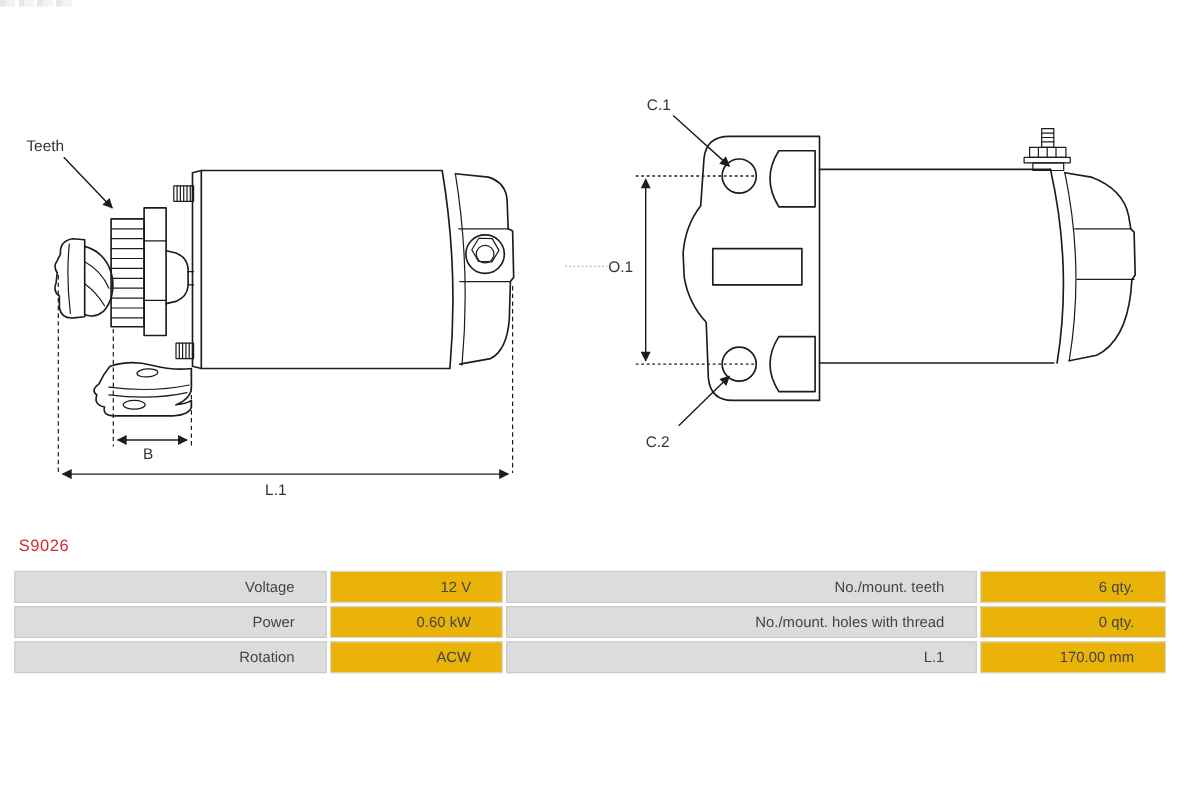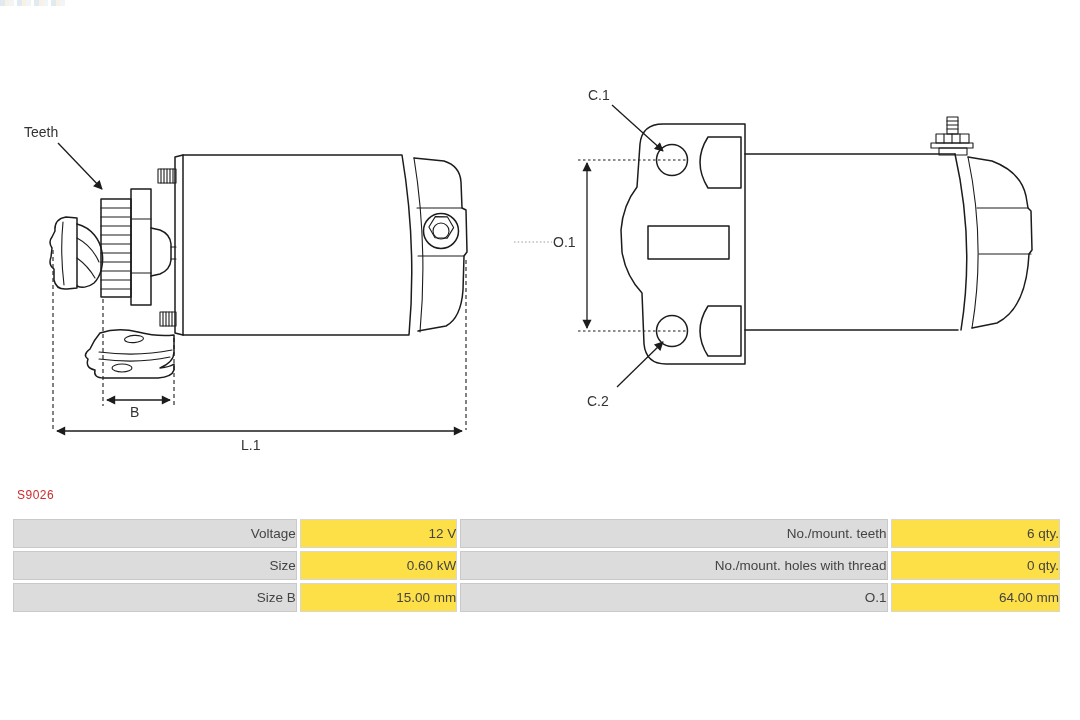--- a/index.html
+++ b/index.html
@@ -14,31 +14,31 @@
   }
   svg.drawing{position:absolute;left:0;top:0;}
   .ln{fill:none;stroke:#1c1c1c;stroke-width:1.5;stroke-linejoin:round;stroke-linecap:round;}
   .thin{fill:none;stroke:#1c1c1c;stroke-width:1.1;stroke-linejoin:round;stroke-linecap:round;}
   .dash{fill:none;stroke:#1c1c1c;stroke-width:1.1;stroke-dasharray:4 3;}
   .dot{fill:none;stroke:#1c1c1c;stroke-width:1.2;stroke-dasharray:2.5 2.5;}
   .leaderdot{fill:none;stroke:#9a9a9a;stroke-width:1;stroke-dasharray:1.5 2.2;}
   .dim{fill:none;stroke:#1c1c1c;stroke-width:1.3;}
   .lbl{font-family:"Liberation Sans",sans-serif;font-size:14px;fill:#333;}
   .part-number{
-    position:absolute;left:17px;top:488px;font-size:12px;letter-spacing:.5px;
+    position:absolute;left:17px;top:488px;font-size:15px;letter-spacing:.5px;
     color:var(--accent,#cc2b2f);
   }
   table.specs{
     position:absolute;left:10px;top:516px;width:1053px;
     border-collapse:separate;border-spacing:3px;table-layout:fixed;
     font-size:13.5px;color:#444;
   }
-  table.specs td{height:27px;padding:0 0 0 6px;text-align:right;white-space:nowrap;overflow:hidden;}
+  table.specs td{height:27px;padding:0 28px 0 6px;text-align:right;white-space:nowrap;overflow:hidden;}
   td.glabel{background:var(--cell-gray,#dcdcdc);border:1px solid #c9c9c9;}
-  td.wvalue{background:#fde047;border:1px solid #d6d6d6;}
+  td.wvalue{background:#eab308;border:1px solid #d6d6d6;}
   col.c1{width:283px;} col.c2{width:157px;} col.c3{width:426px;} col.c4{width:169px;}
 </style>
 </head>
 <body>
 
 <div class="artifact"></div>
 
 <svg class="drawing" width="1080" height="470" viewBox="0 0 1080 470">
   <defs>
     <marker id="arr" viewBox="0 0 10 10" refX="9" refY="5" markerWidth="9" markerHeight="7" orient="auto-start-reverse">
@@ -178,25 +178,25 @@
       <col class="c4">
     </colgroup>
   <tbody>
     <tr>
       <td class="glabel">Voltage</td>
       <td class="wvalue">12 V</td>
       <td class="glabel">No./mount. teeth</td>
       <td class="wvalue">6 qty.</td>
     </tr>
     <tr>
-      <td class="glabel">Size</td>
+      <td class="glabel">Power</td>
       <td class="wvalue">0.60 kW</td>
       <td class="glabel">No./mount. holes with thread</td>
       <td class="wvalue">0 qty.</td>
     </tr>
     <tr>
-      <td class="glabel">Size B</td>
-      <td class="wvalue">15.00 mm</td>
-      <td class="glabel">O.1</td>
-      <td class="wvalue">64.00 mm</td>
+      <td class="glabel">Rotation</td>
+      <td class="wvalue">ACW</td>
+      <td class="glabel">L.1</td>
+      <td class="wvalue">170.00 mm</td>
     </tr>
   </tbody>
 </table>
 
 </body></html>

